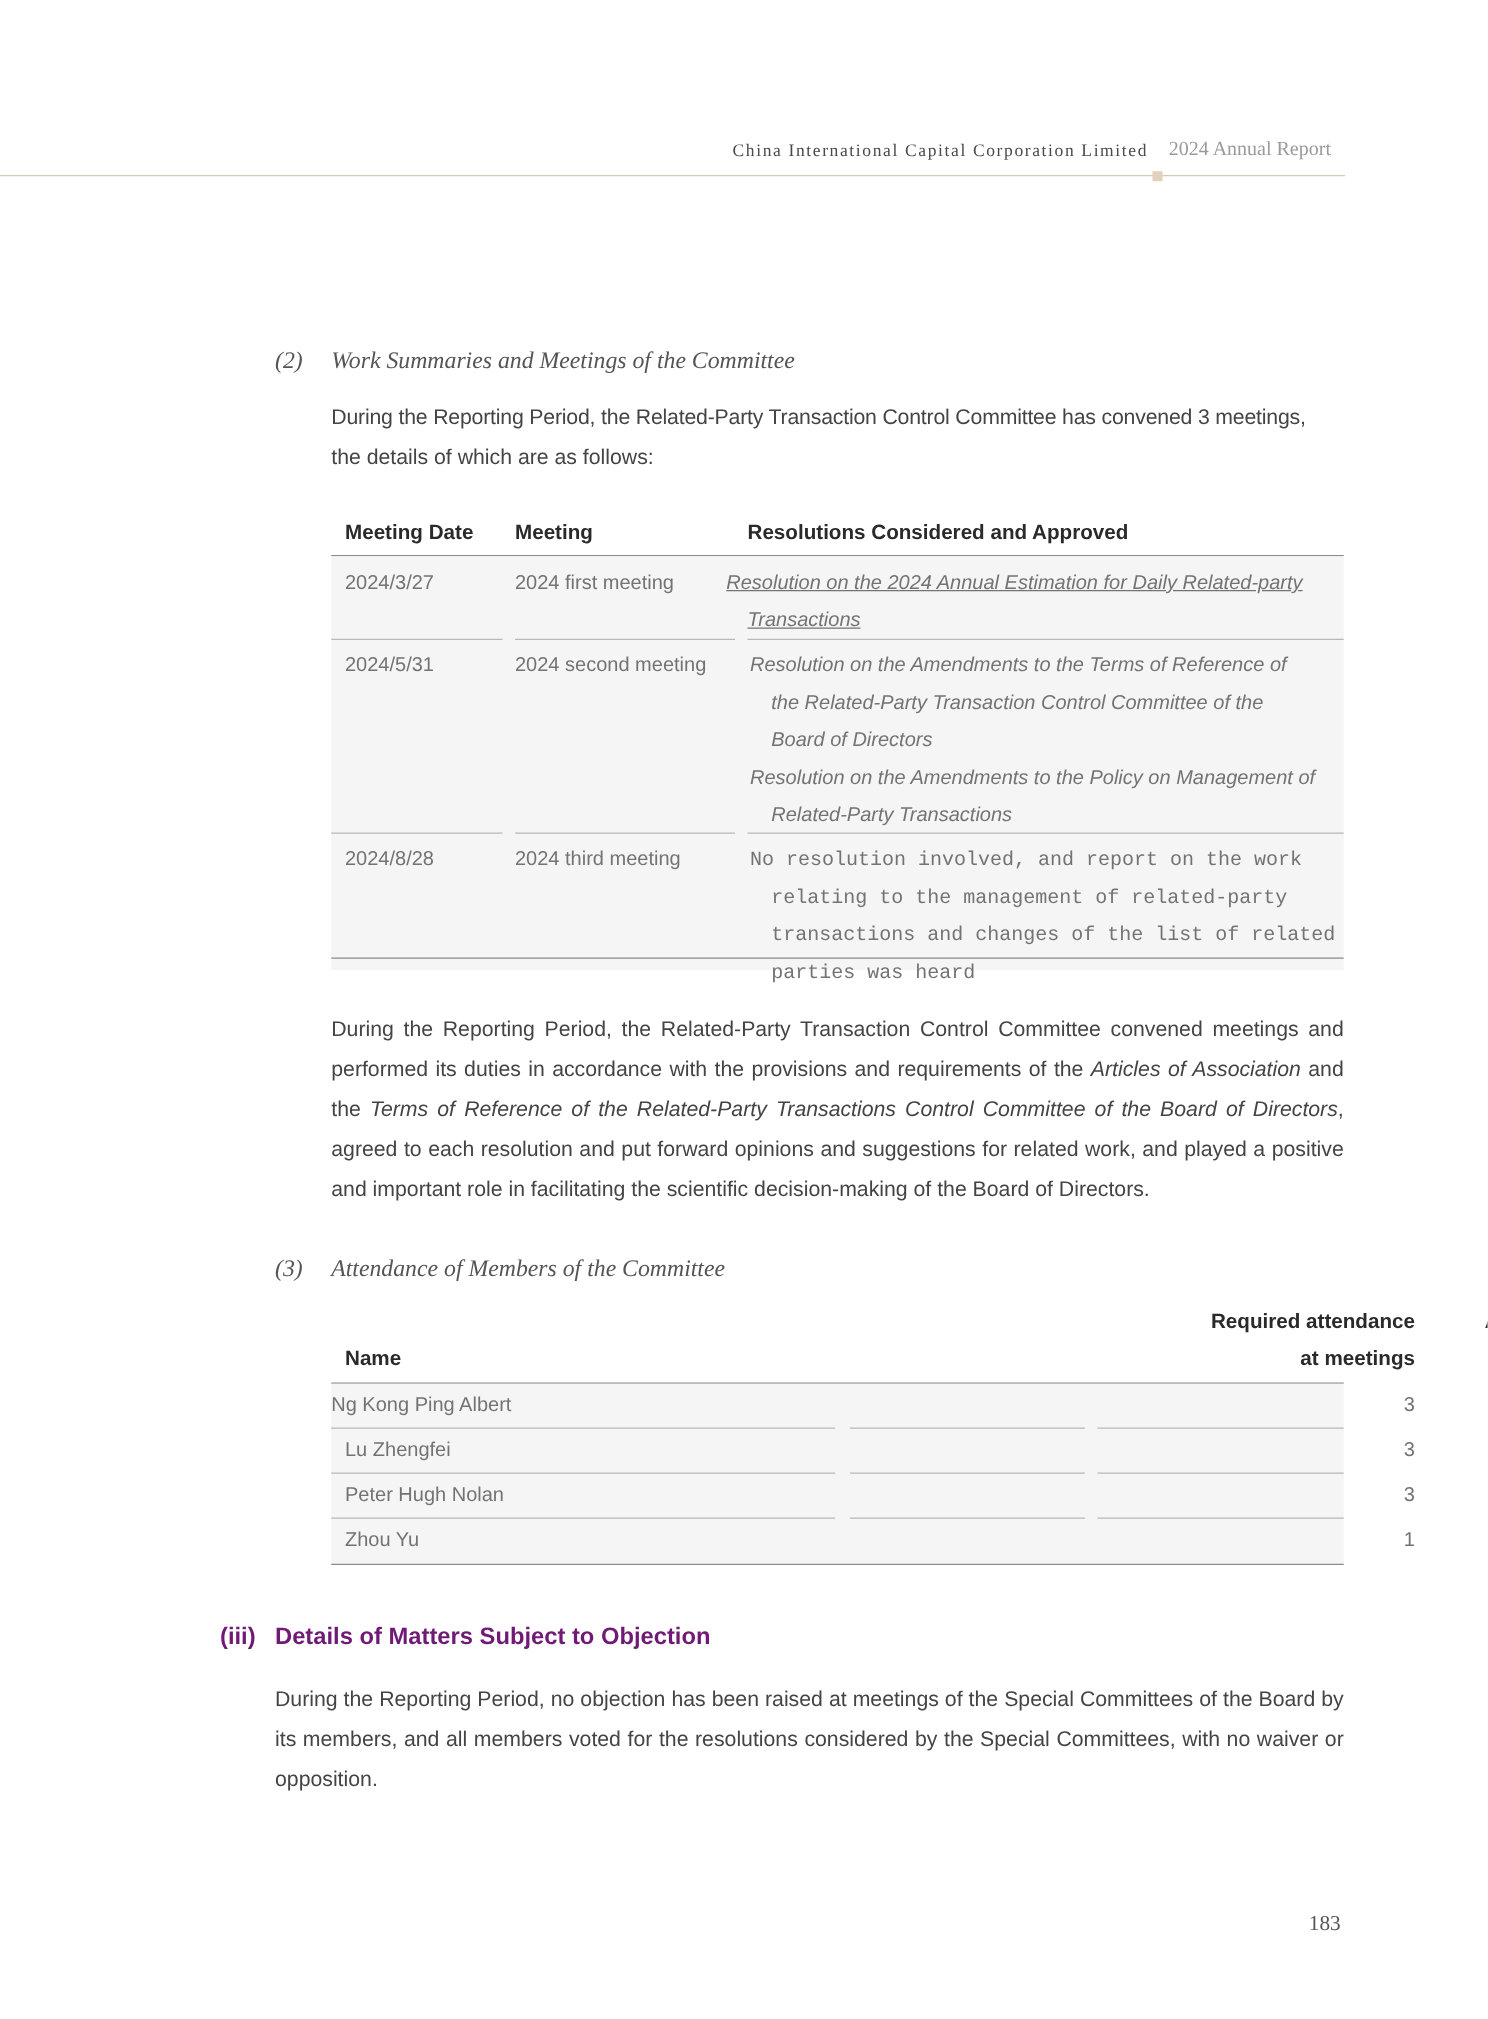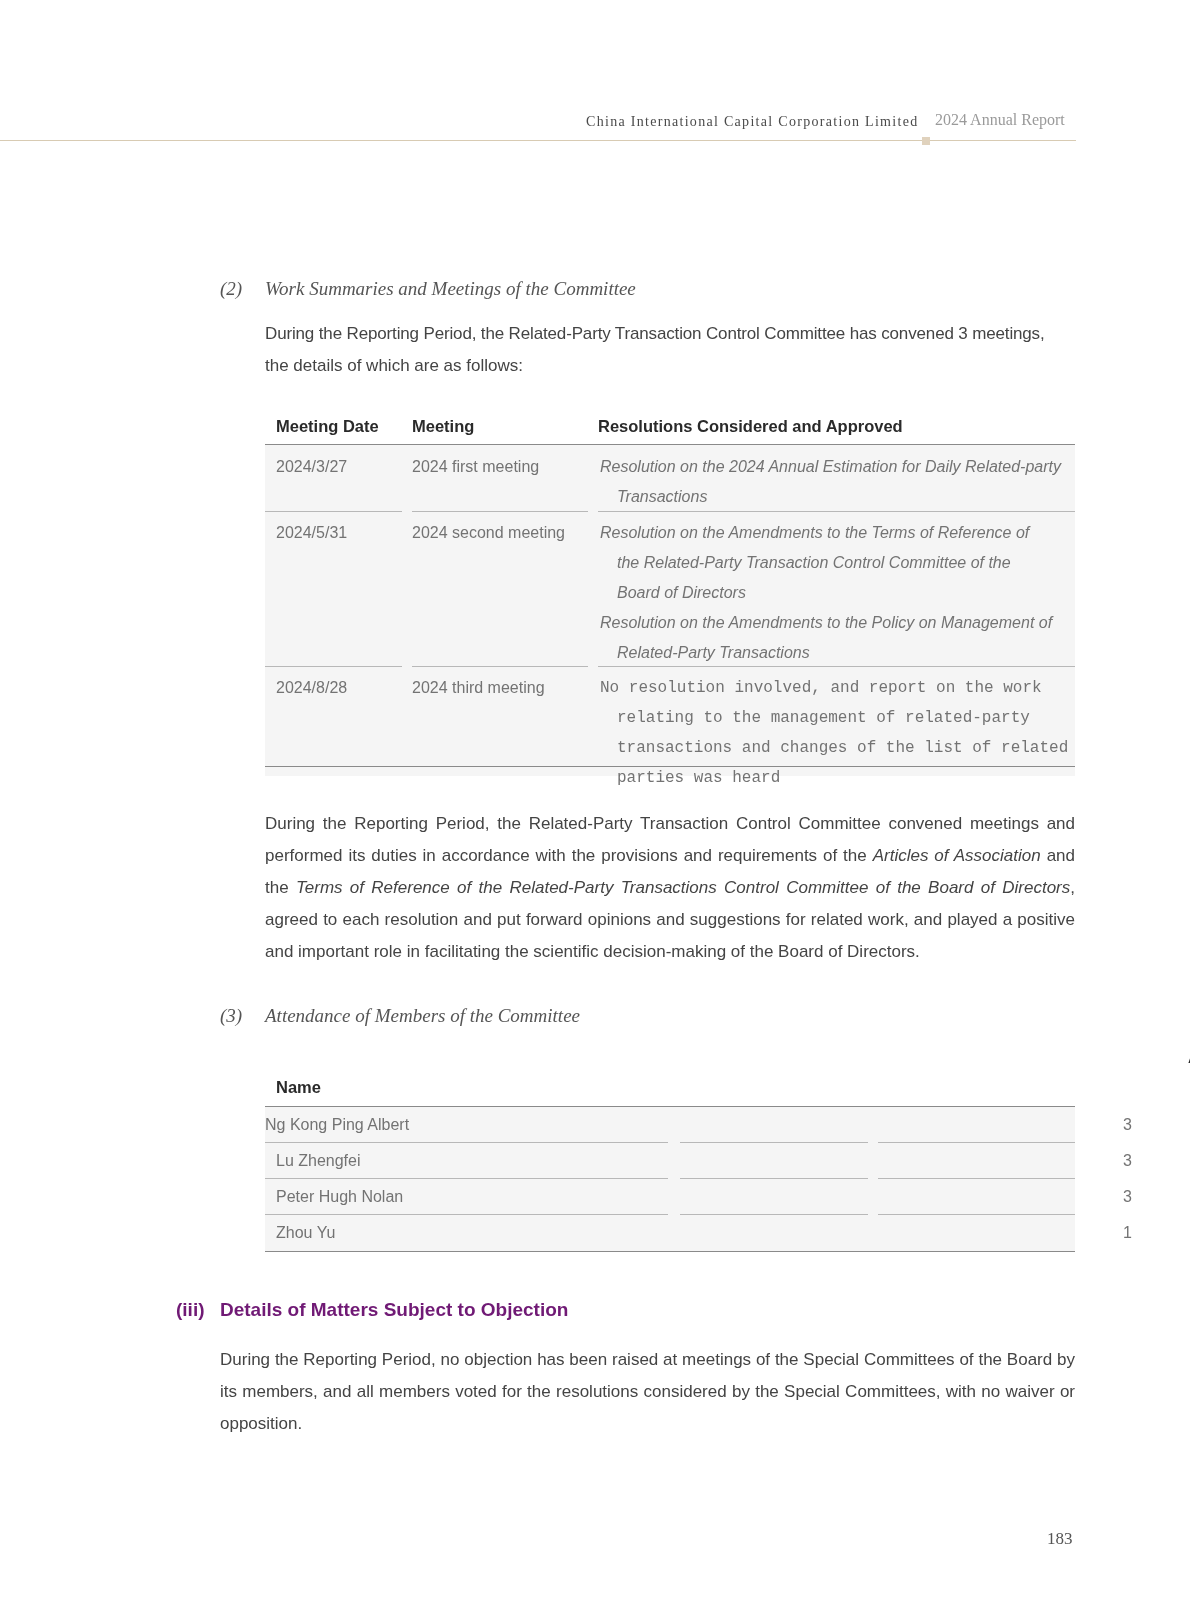--- a/index.html
+++ b/index.html
@@ -61,21 +61,21 @@
 <div class="tbl" style="top:410px;height:360px;">
   <div class="th" style="left:11px;top:7px;">Meeting Date</div>
   <div class="th" style="left:147px;top:7px;">Meeting</div>
   <div class="th" style="left:333px;top:7px;">Resolutions Considered and Approved</div>
   <div class="tbl-head-line" style="top:34px;"></div>
   <div class="tbl-body" style="top:35px;height:331px;"></div>
 
   <div>
     <div class="cell" style="left:11px;top:42px;">2024/3/27</div>
     <div class="cell" style="left:147px;top:42px;">2024 first meeting</div>
-    <div class="cell it" style="left:335px;top:42px;width:470px;">
+    <div class="cell it" style="left:316px;top:42px;width:470px;text-decoration:underline;">
       <span class="res-line">Resolution on the 2024 Annual Estimation for Daily Related-party Transactions</span>
     </div>
     <div class="sep" style="left:0;width:137px;top:101px;"></div>
     <div class="sep" style="left:147px;width:176px;top:101px;"></div>
     <div class="sep" style="left:333px;width:477px;top:101px;"></div>
   </div>
 
   <div>
     <div class="cell" style="left:11px;top:108px;">2024/5/31</div>
     <div class="cell" style="left:147px;top:108px;">2024 second meeting</div>
@@ -102,20 +102,22 @@
   <span>During the Reporting Period, the Related-Party Transaction Control Committee convened meetings and performed its duties in accordance with the provisions and requirements of the </span><i>Articles of Association</i><span> and the </span><i>Terms of Reference of the Related-Party Transactions Control Committee of the Board of Directors</i><span>, agreed to each resolution and put forward opinions and suggestions for related work, and played a positive and important role in facilitating the scientific decision-making of the Board of Directors.</span>
 </div>
 
 <div class="sub-h" style="top:1005px;left:0;">
   <span class="sub-num">(3)</span>
   <span class="sub-title">Attendance of Members of the Committee</span>
 </div>
 
 <div class="tbl" style="top:1040px;height:215px;">
   <div class="th" style="left:11px;top:38px;">Name</div>
+  <div class="th num" style="left:415px;width:452px;top:8px;">Required attendance</div>
+  <div class="th num" style="left:415px;width:452px;top:38px;">at meetings</div>
   <div class="th num" style="left:613px;width:452px;top:8px;">Actual attendance</div>
   <div class="th num" style="left:613px;width:452px;top:38px;">at meetings</div>
   <div class="tbl-head-line" style="top:66px;"></div>
   <div class="tbl-body" style="top:67px;height:144px;"></div>
 
   <div id="att-rows">
       <div>
         <div class="cell" style="left:0;top:70px;">Ng Kong Ping Albert</div>
         <div class="cell num" style="left:415px;width:452px;top:70px;">3</div>
         <div class="cell num" style="left:613px;width:452px;top:70px;">3</div>

